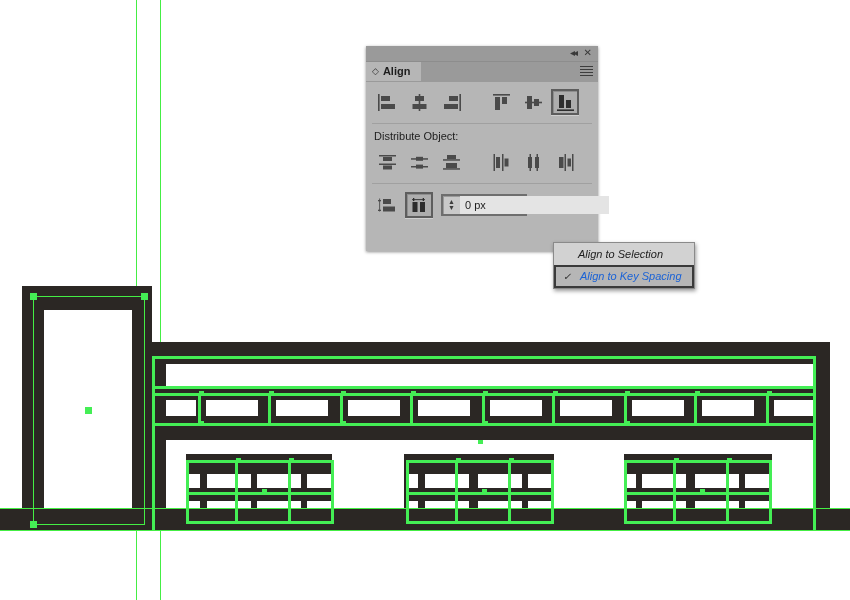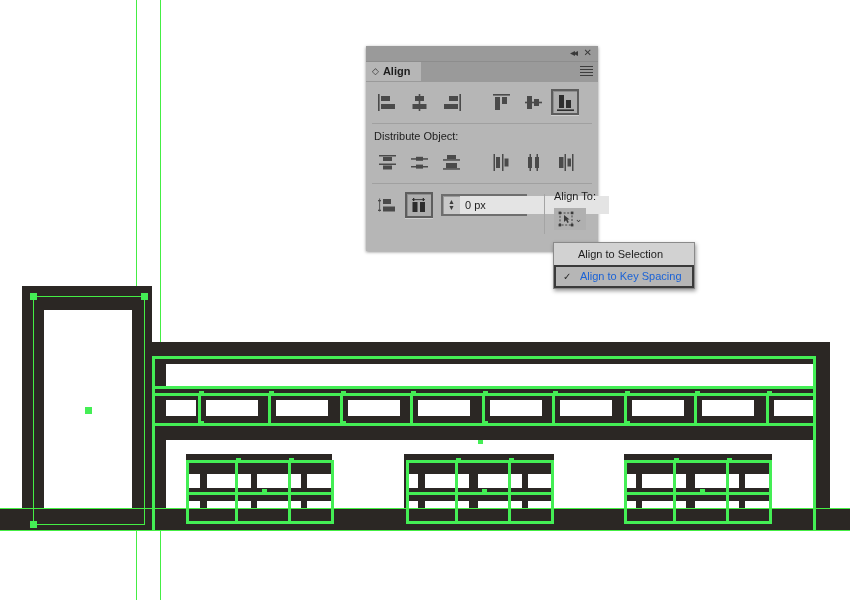--- a/index.html
+++ b/index.html
@@ -109,20 +109,21 @@
   
   #dropdown{
     position:absolute;left:553px;top:242px;width:140px;
     background:#d2d2d2;border:1px solid #8a8a8a;
     box-shadow:1px 2px 4px rgba(0,0,0,.4);
   }
   .menu-item{
     height:22px;line-height:22px;font-size:11px;color:#1d1d1d;
     padding-left:24px;position:relative;box-sizing:border-box;
     white-space:nowrap;
+    font-style:italic;
   }
   .menu-item.selected{
     background:#b6b6b6;color:#1a62d6;
     border:2px solid #3a3a3a;height:23px;line-height:19px;
   }
   .menu-check{
     position:absolute;left:7px;top:0;font-size:10px;color:#2b2b2b;
     line-height:inherit;
   }
 </style>
@@ -411,39 +412,20 @@
           <div class="num-field">
             <div class="stepper">
               <span>▲</span>
                 <span>▼</span>
             </div>
             <input class="num-input" type="text" value="0 px" style="">
           </div>
         </div>
       </div>
 
-      <div class="col-right">
-        <div class="vline"></div>
-        <div class="section-label" style="margin-left:10px;">Align To:</div>
-        <div style="margin-left:6px;">
-          <div class="alignto-btn">
-            <svg width="16" height="16" viewBox="0 0 16 16">
-              <g stroke="#3a3a3a" stroke-width="0.9" stroke-dasharray="2 1.6" fill="none">
-                <rect x="2" y="2" width="12" height="12"></rect>
-              </g>
-              <rect x="0.6" y="0.6" width="2.6" height="2.6" fill="#3a3a3a"></rect>
-              <rect x="12.8" y="0.6" width="2.6" height="2.6" fill="#3a3a3a"></rect>
-              <rect x="0.6" y="12.8" width="2.6" height="2.6" fill="#3a3a3a"></rect>
-              <rect x="12.8" y="12.8" width="2.6" height="2.6" fill="#3a3a3a"></rect>
-              <path d="M6 4 L6 11 L8 9.2 L9.4 12 L10.8 11.3 L9.4 8.6 L11.6 8.4 Z" fill="#3a3a3a"></path>
-            </svg>
-            <span class="chev">⌄</span>
-          </div>
-        </div>
-      </div>
     </div>
 
   </div>
 </div>
 
 <div id="dropdown">
   <div class="menu-item">
     <span class="menu-check"></span>
     <span>Align to Selection</span>
   </div>

